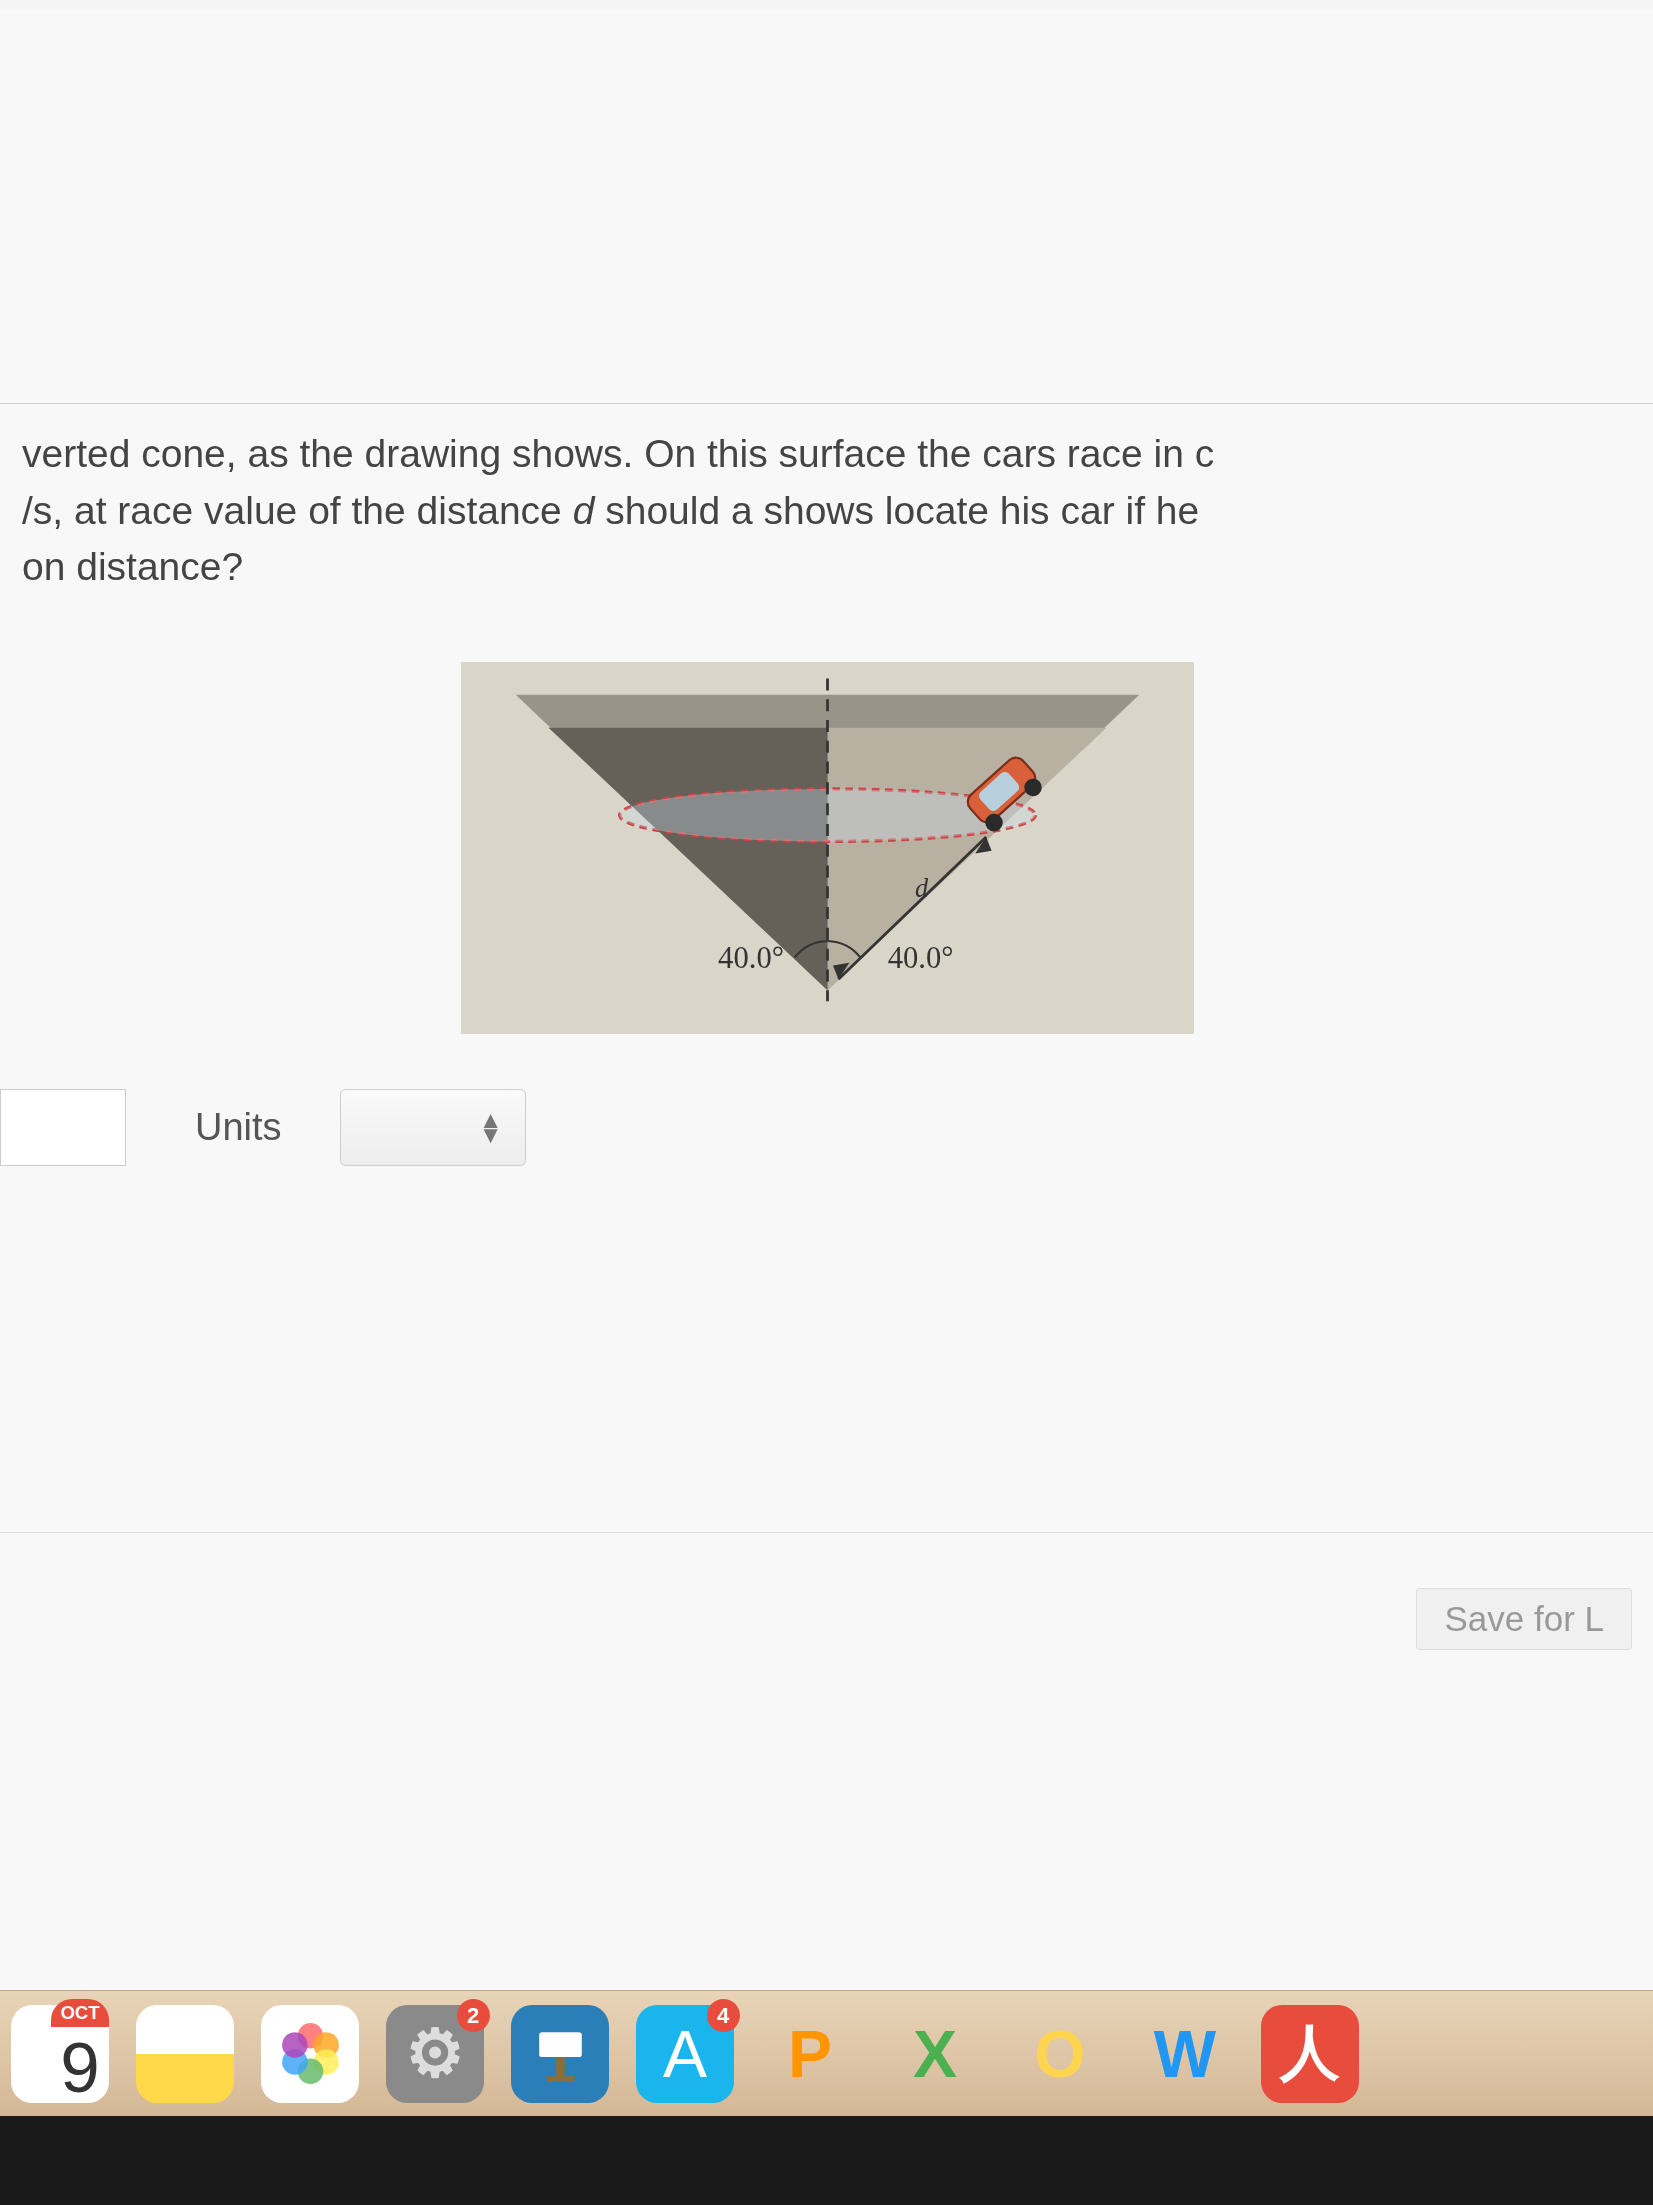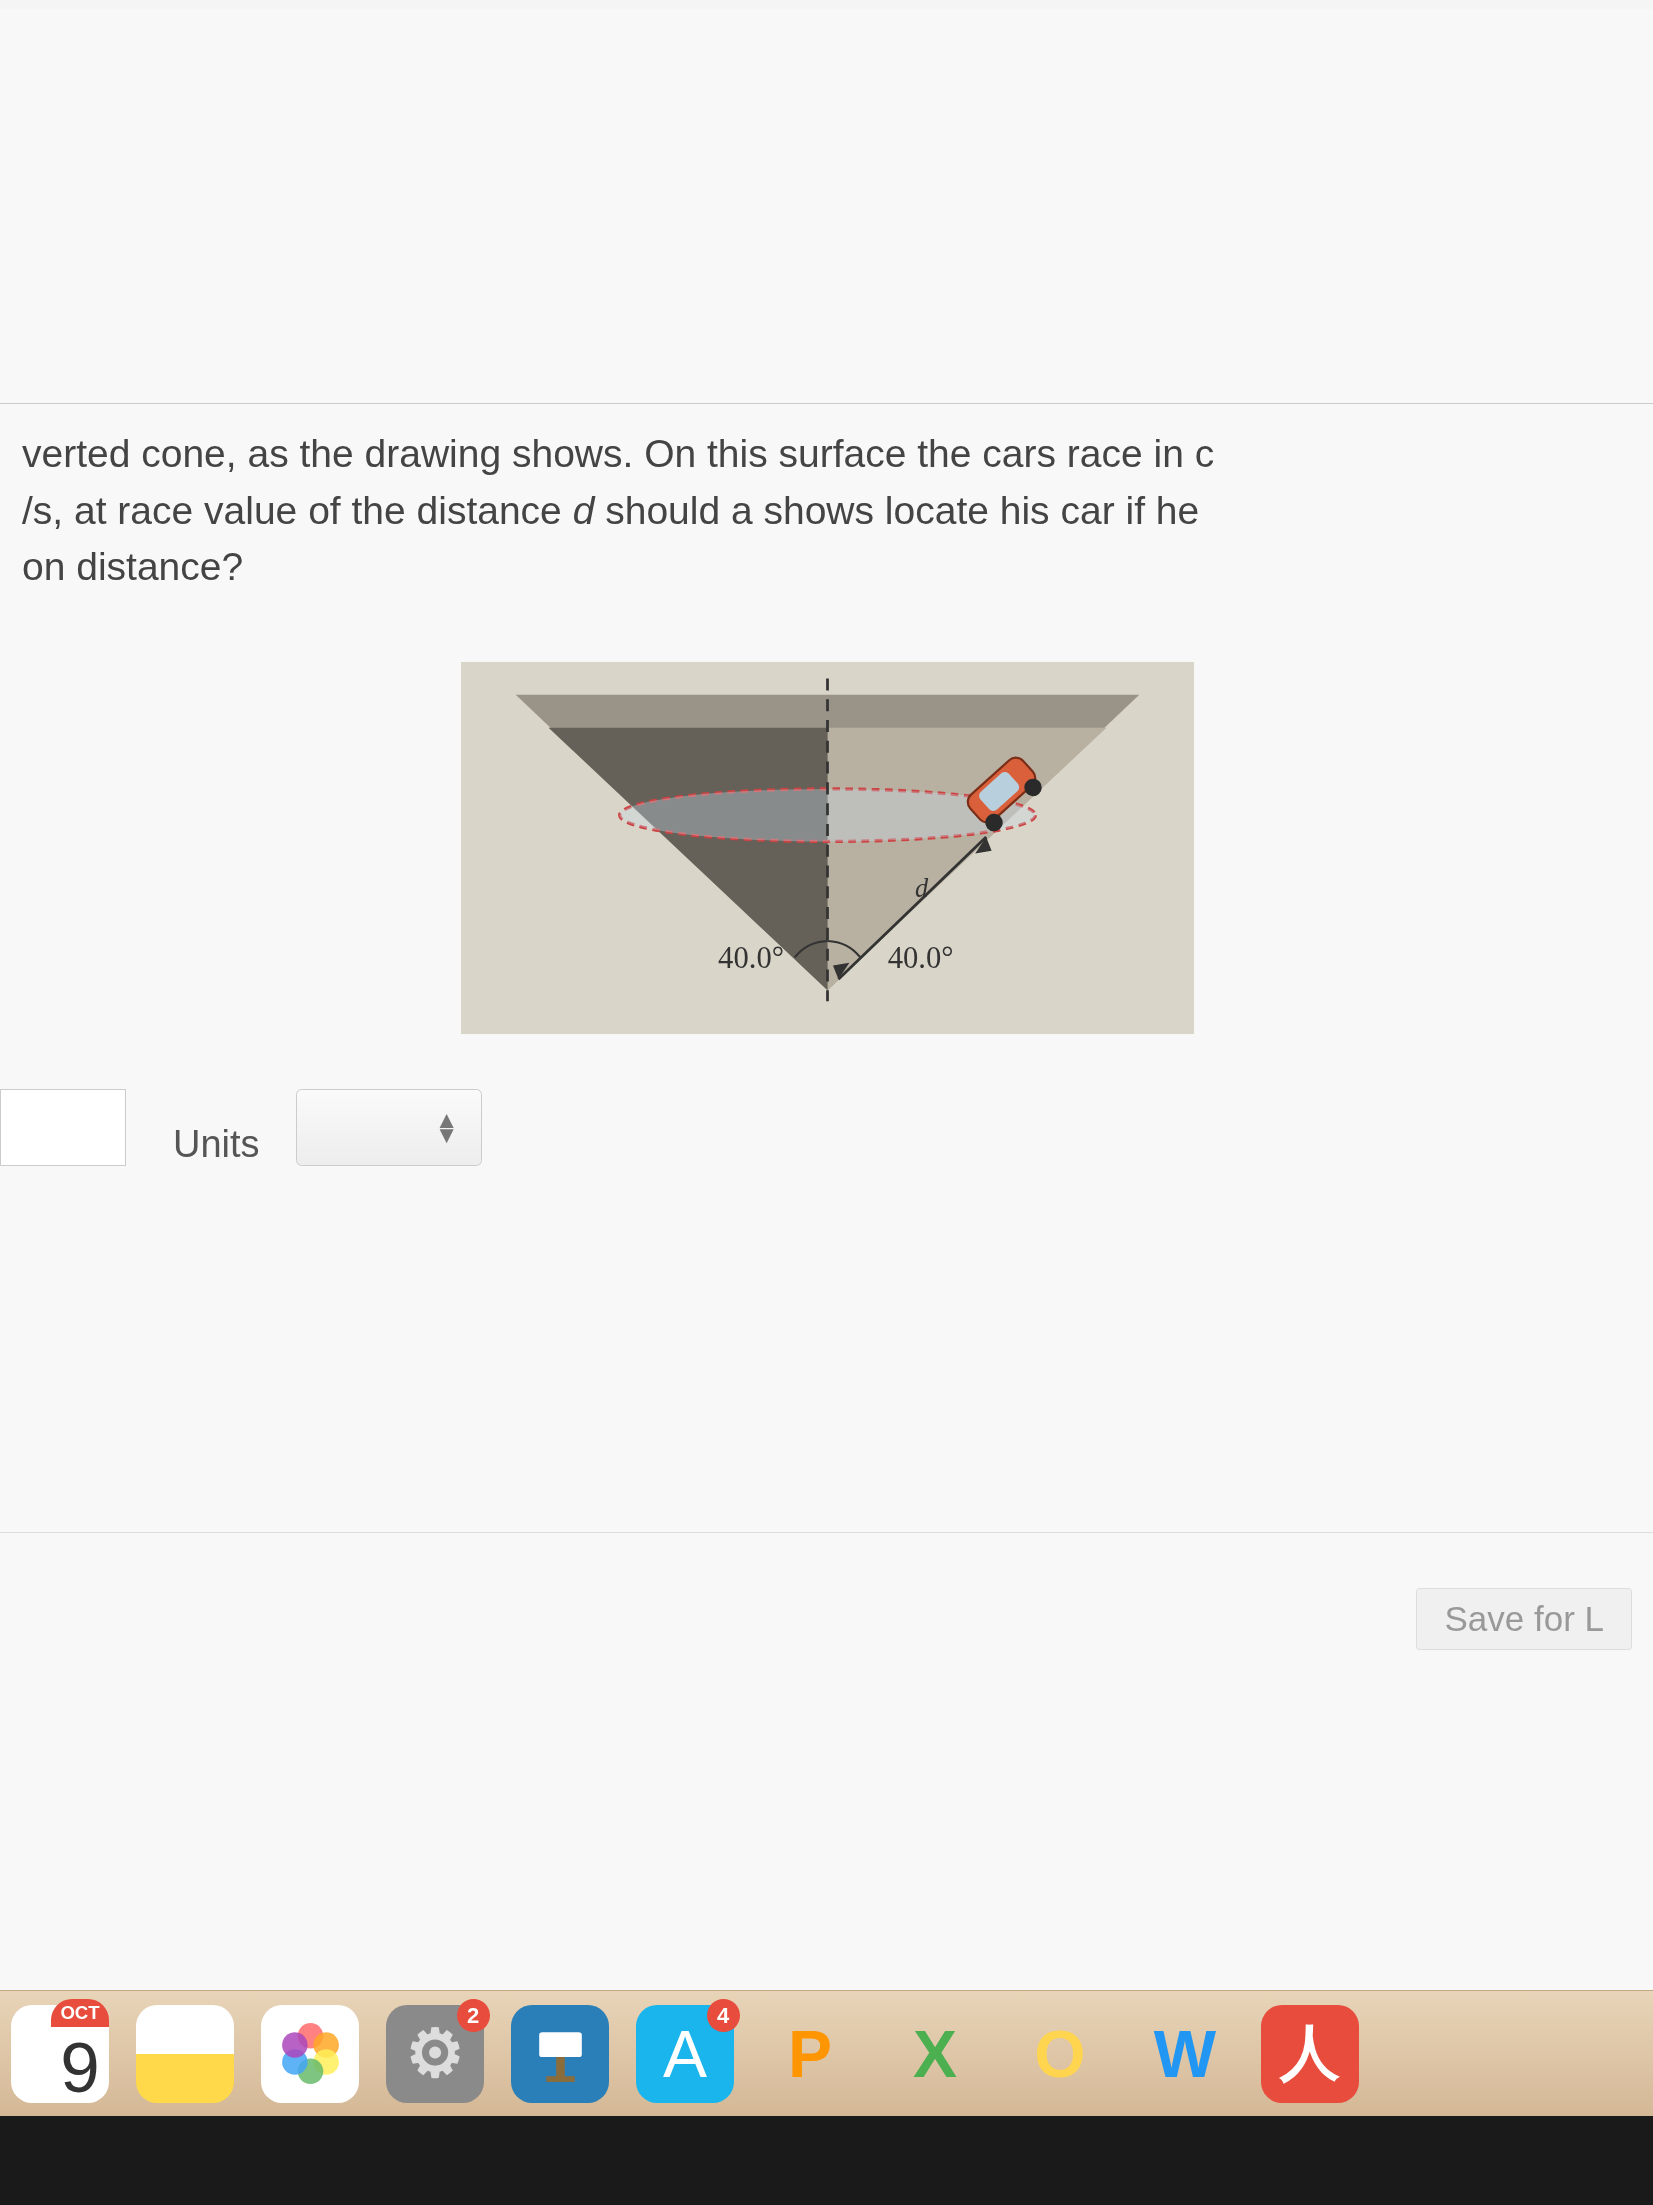--- a/index.html
+++ b/index.html
@@ -48,22 +48,22 @@
     }
     .diagram {
       width: 733px;
       height: 372px;
       background: #d9d5c8;
       position: relative;
       overflow: hidden;
     }
     .input-row {
       display: flex;
-      align-items: flex-end;
-      gap: 14px;
+      align-items: center;
+      gap: 36px;
       margin-top: 55px;
       padding-left: 0;
     }
     .input-box {
       width: 126px;
       height: 77px;
       background: #fff;
       border: 1.1px solid #ccc;
     }
     .units-label {

